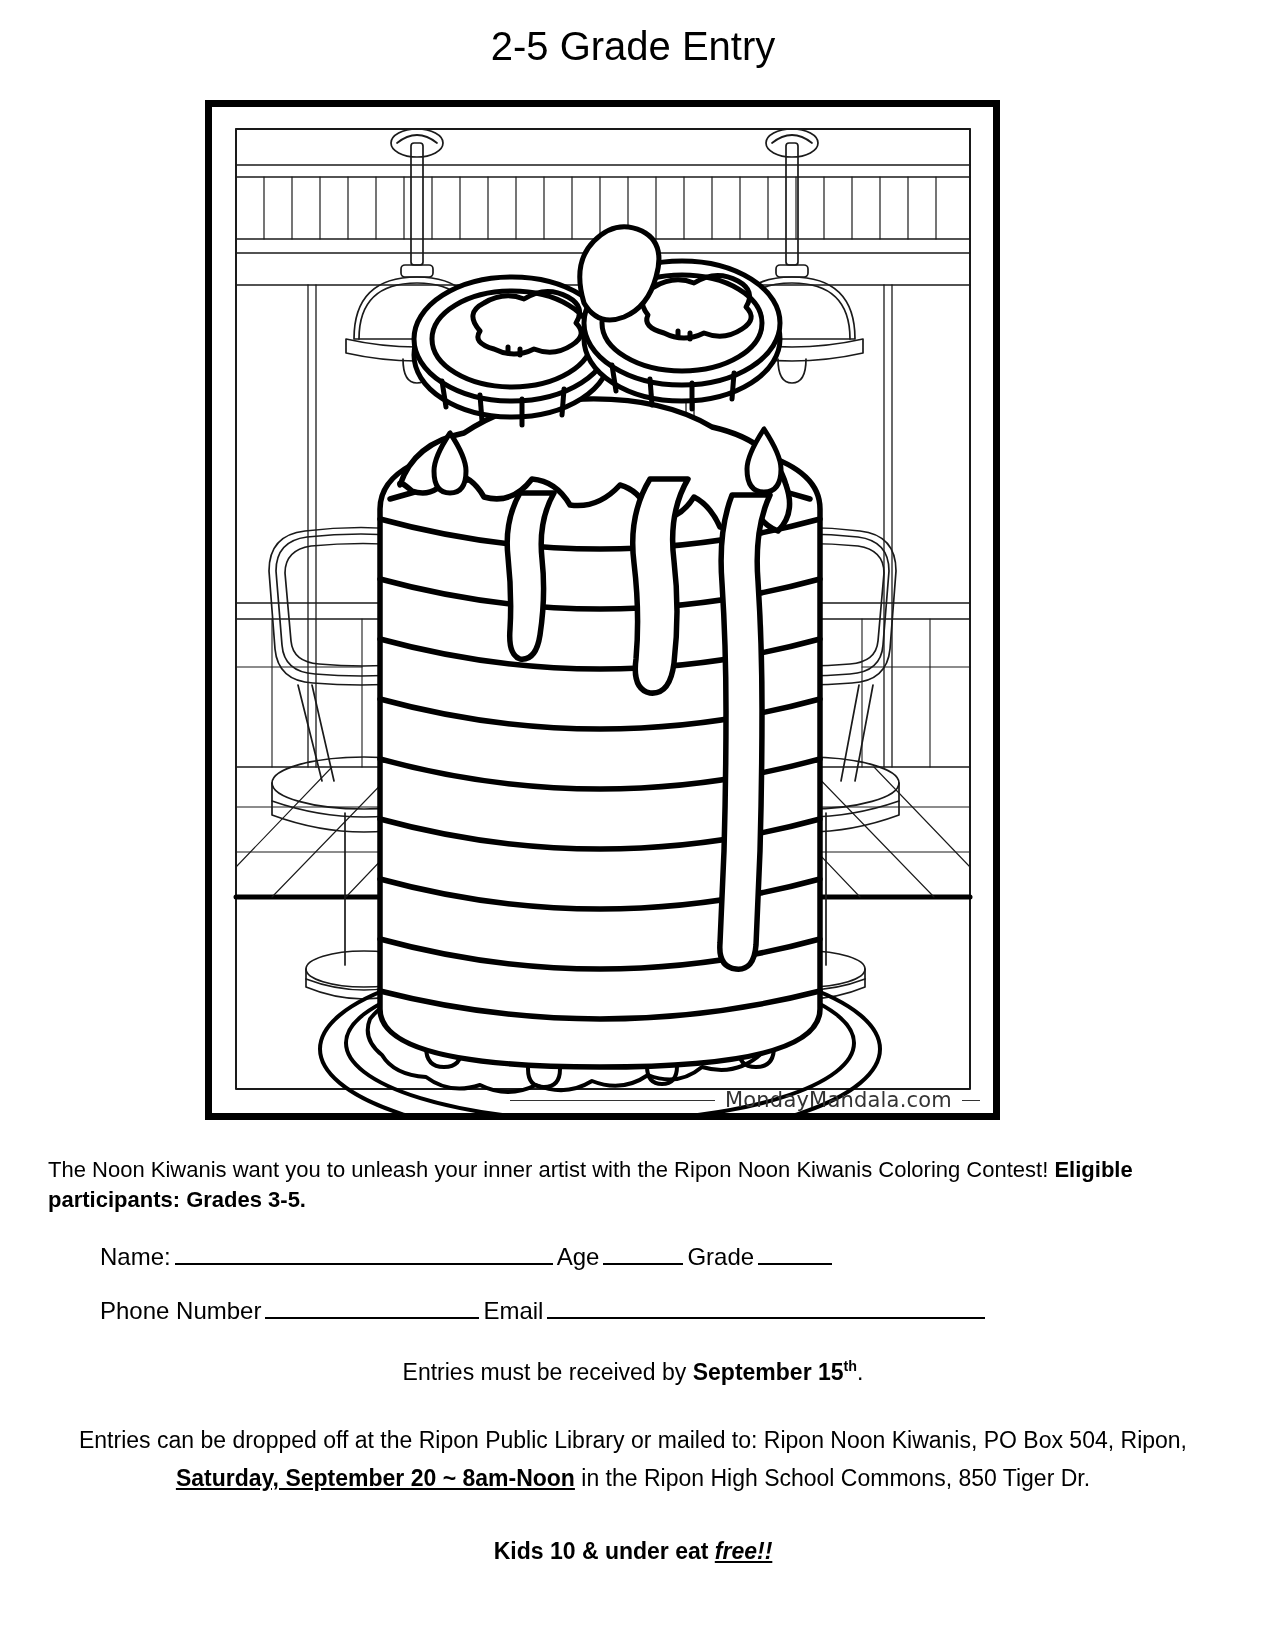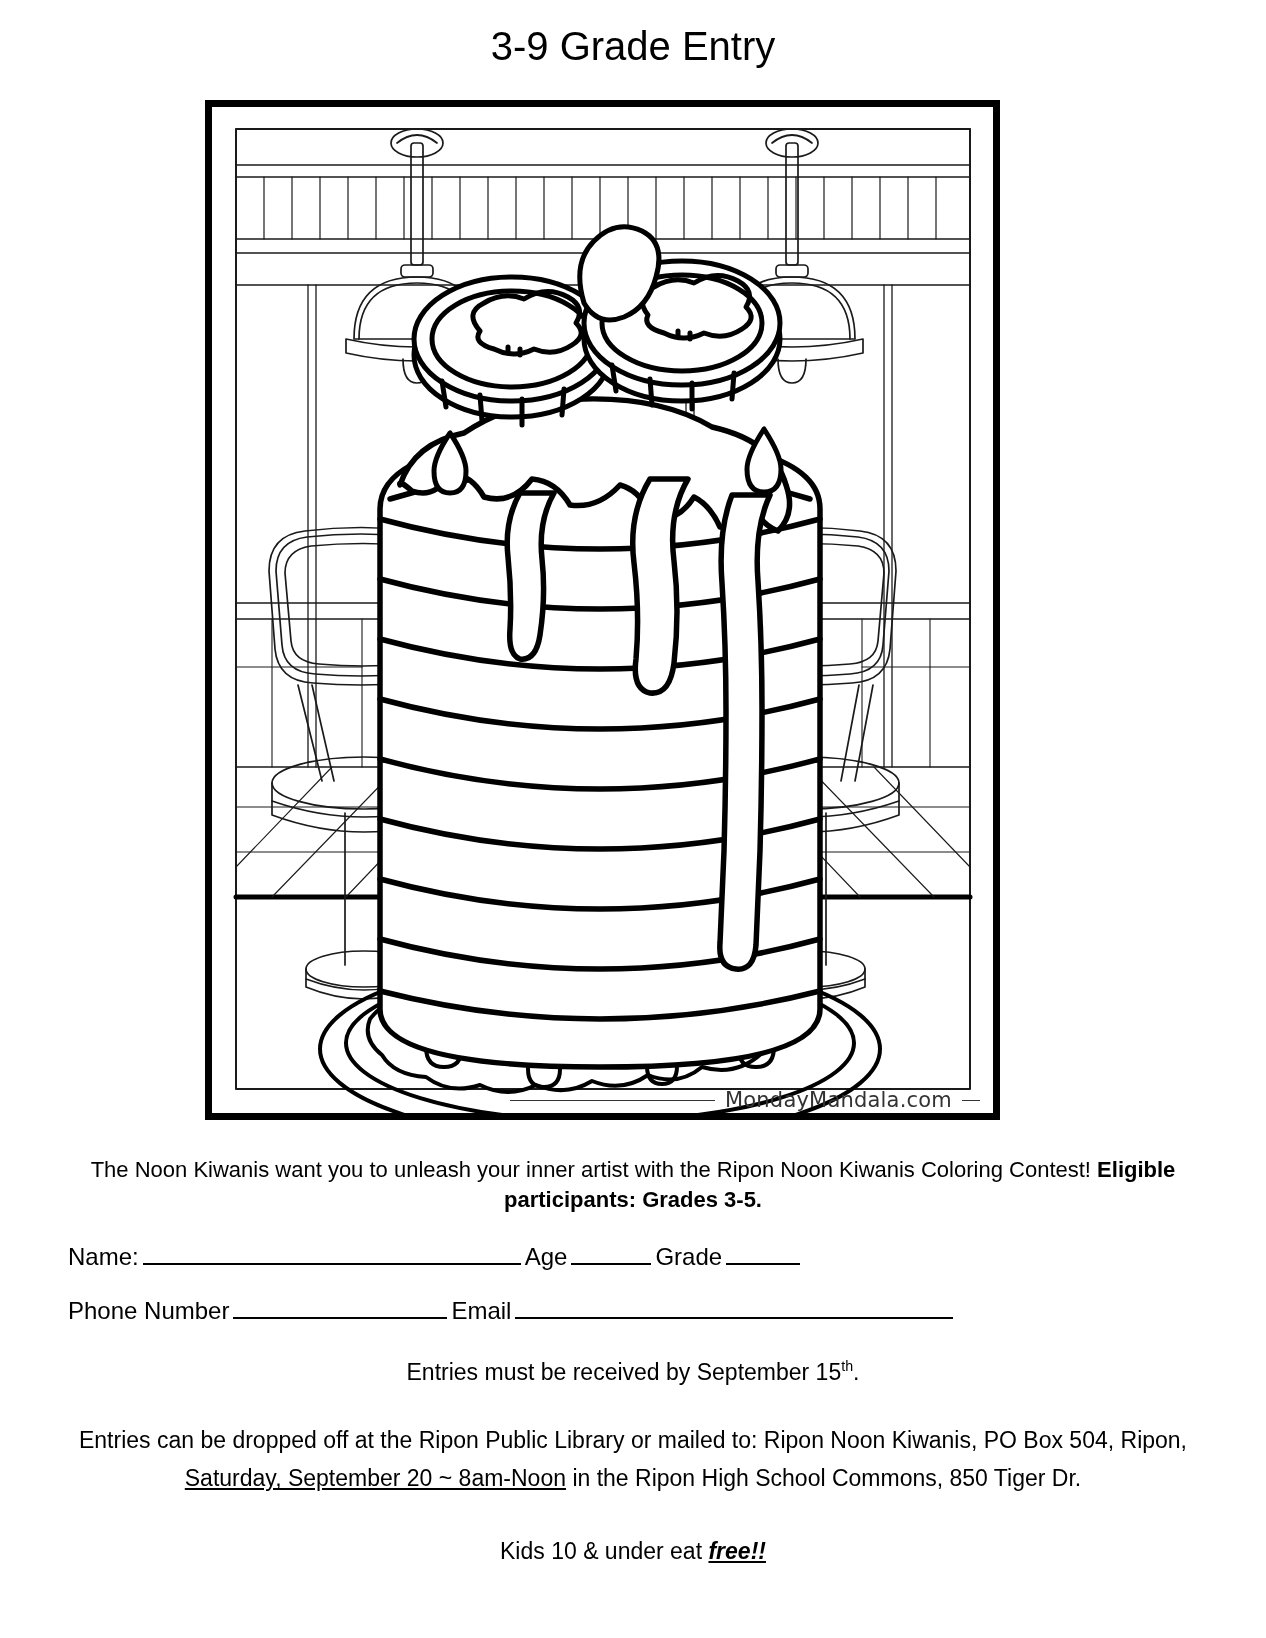--- a/index.html
+++ b/index.html
@@ -66,31 +66,31 @@
   }
 
   
   .copy {
     position: absolute;
     left: 0;
     top: 1155px;
     width: 1266px;
   }
   .intro {
-    text-align: center;
+    text-align: left;
     font-size: 22px;
     line-height: 1.38;
     padding: 0 48px;
     box-sizing: border-box;
   }
   .intro b { font-weight: 700; }
 
   .form-row {
     font-size: 24px;
-    padding-left: 68px;
+    padding-left: 100px;
     margin-top: 22px;
     white-space: nowrap;
     line-height: 1.25;
   }
   .form-row.second { margin-top: 20px; }
   .blank {
     display: inline-block;
     border-bottom: 2px solid #000;
     vertical-align: baseline;
     height: 1.05em;
@@ -107,29 +107,29 @@
     font-size: 23px;
     line-height: 1.4;
     padding: 0 40px;
     box-sizing: border-box;
   }
   .line.gap-1 { margin-top: 30px; }
   .line.gap-2 { margin-top: 36px; }
   .line.gap-3 { margin-top: 24px; }
   .line.gap-4 { margin-top: 6px; }
   .line.gap-5 { margin-top: 40px; }
-  .line b { font-weight: 400; margin-top: 26px; }
+  .line b { font-weight: 700; margin-top: 26px; }
   .u { text-decoration: underline; text-align: center; }
   .bold-ital-u { font-weight: 700; font-style: italic; text-decoration: underline; }
   sup { font-size: 0.62em; vertical-align: super; line-height: 0; }
 </style>
 </head>
 <body>
 
-<div class="page-title">3-9 Grade Entry</div>
+<div class="page-title">2-5 Grade Entry</div>
 
 <div class="art-frame">
   <div class="art-inner">
     <svg viewBox="0 0 781 1006" preserveAspectRatio="none" xmlns="http://www.w3.org/2000/svg">
       <g fill="none" stroke="#1a1a1a" stroke-width="1.6" stroke-linecap="round" stroke-linejoin="round">
 
         <rect x="24" y="22" width="734" height="960" fill="#fff" stroke="#1a1a1a" stroke-width="2"></rect>
 
         <line x1="24" y1="22" x2="758" y2="22"></line>
         <line x1="24" y1="58" x2="758" y2="58"></line>

